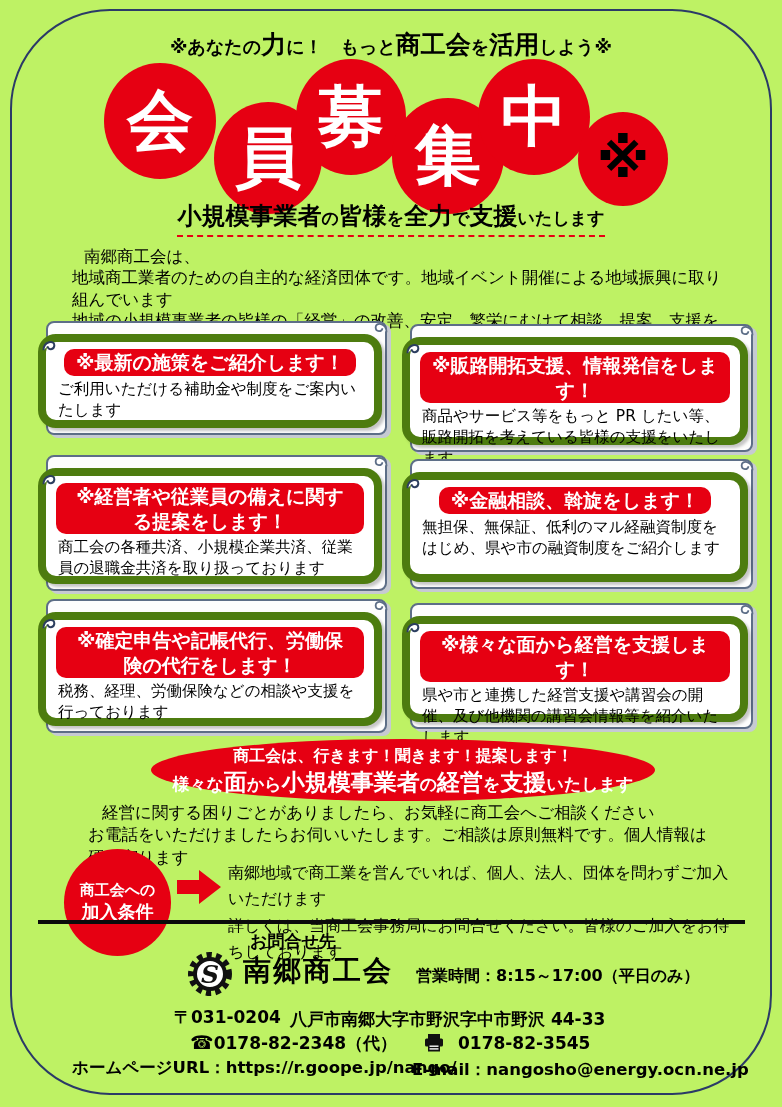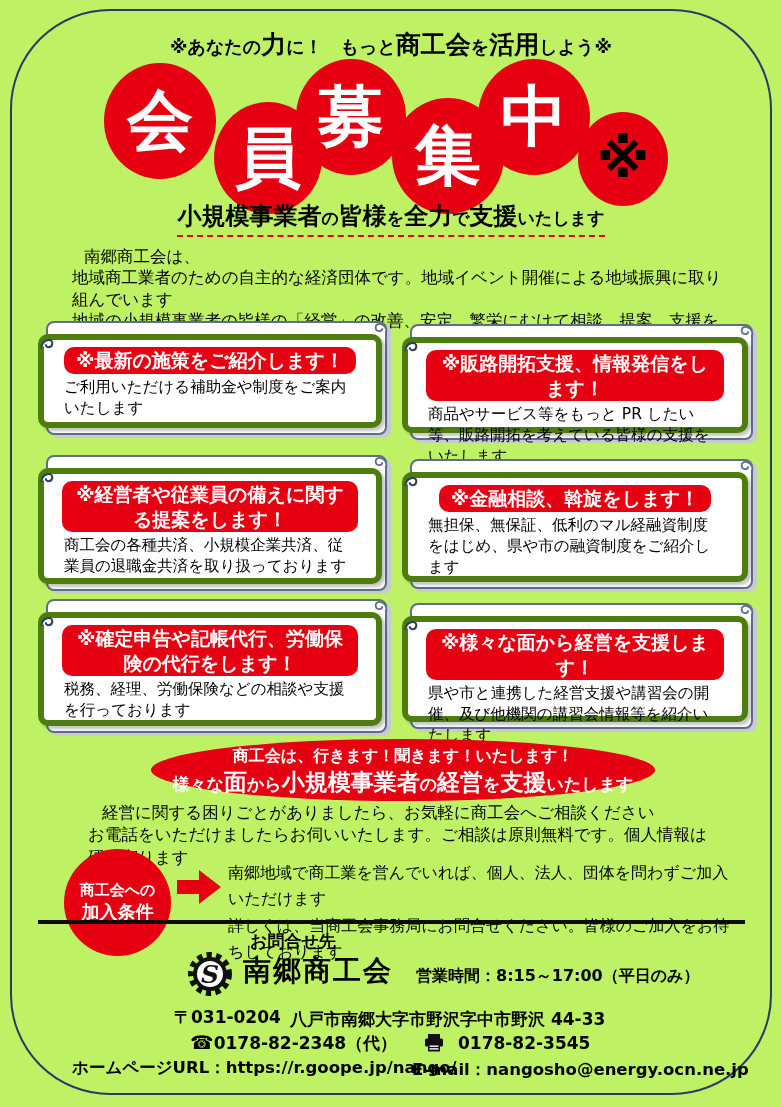--- a/index.html
+++ b/index.html
@@ -30,31 +30,31 @@
   .subtitle .b{font-size:24px;}
 
   .intro{position:absolute;left:72px;top:246px;width:662px;font-size:16.5px;line-height:1.3;color:#000;}
   .intro .indent{padding-left:12px;}
 
   
   .scroll{position:absolute;}
   .scroll .back{position:absolute;top:-13px;left:8px;right:-5px;bottom:-7px;
         background:#fdfdfd;border:2px solid #5d6e87;border-radius:8px;
         box-shadow:4px 3px 0 #c6cad2;}
-  .scroll .front{position:absolute;inset:0;background:#fff;border:6px solid #4d7c0f;border-radius:10px;
-        padding:7px 18px 4px;box-shadow:3px 3px 3px rgba(0,0,0,.22);box-sizing:border-box;}
+  .scroll .front{position:absolute;inset:0;background:#fff;border:8px solid #4d7c0f;border-radius:18px;
+        padding:7px 10px 4px;box-shadow:3px 3px 3px rgba(0,0,0,.22);box-sizing:border-box;}
   .curl{position:absolute;}
   .curl-l{top:-5px;left:-5px;}
   .curl-r{top:-4px;right:-4px;transform:scaleX(-1);}
   .svc-title{background:#e60012;color:#fff;font-weight:bold;font-size:19px;line-height:1.3;
         border-radius:10px;padding:1px 12px;width:fit-content;max-width:100%;margin:0 auto 3px;
         text-align:center;box-sizing:border-box;}
   .svc-body{font-size:15.5px;line-height:1.35;color:#000;padding:0 2px;}
   .b1{left:38px;top:334px;width:344px;height:94px;}
-  .b2{left:402px;top:337px;width:346px;height:96px;}
+  .b2{left:402px;top:337px;width:346px;height:108px;}
   .b3{left:38px;top:468px;width:344px;height:116px;}
   .b4{left:402px;top:472px;width:346px;height:110px;}
   .b5{left:38px;top:612px;width:344px;height:114px;}
   .b6{left:402px;top:616px;width:346px;height:106px;}
 
   
   .banner{position:absolute;left:151px;top:739px;width:504px;height:62px;background:#e60012;
         border-radius:50%;color:#fff;text-align:center;font-weight:bold;}
   .banner .l1{font-size:16px;margin-top:7px;}
   .banner .l2{font-size:21px;}
@@ -214,21 +214,21 @@
     <div class="front">
       <svg class="curl curl-l" width="20" height="20" viewBox="0 0 24 24">
           <path d="M3 16 C3 5, 16 3, 16 10 C16 16, 8 16, 8 11" fill="#fff" stroke="#2c3e5f" stroke-width="2.4"></path>
         </svg>
       <div class="svc-title">※様々な面から経営を支援します！</div>
       <div class="svc-body">県や市と連携した経営支援や講習会の開催、及び他機関の講習会情報等を紹介いたします</div>
     </div>
   </div>
 
   <div class="banner">
-    <div class="l1">商工会は、行きます！聞きます！いたします！</div>
+    <div class="l1">商工会は、行きます！聞きます！提案します！</div>
     <div class="l2">
       <span class="s">様々な</span><span class="b">面</span><span class="s">から</span><span class="b">小規模事業者</span><span class="s">の</span><span class="b">経営</span><span class="s">を</span><span class="b">支援</span><span class="s">いたします</span>
     </div>
   </div>
 
   <div class="consult">
     <div class="indent">経営に関する困りごとがありましたら、お気軽に商工会へご相談ください</div>
     <div>お電話をいただけましたらお伺いいたします。ご相談は原則無料です。個人情報は硬く守ります</div>
   </div>
 

